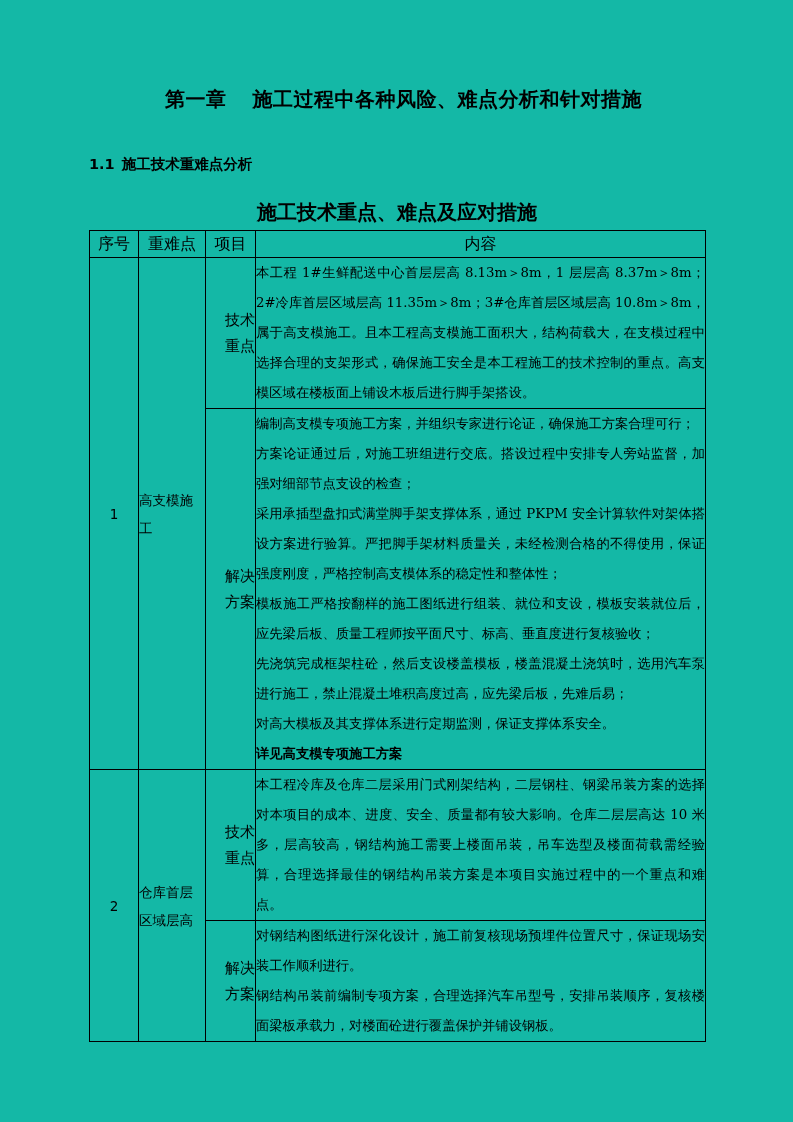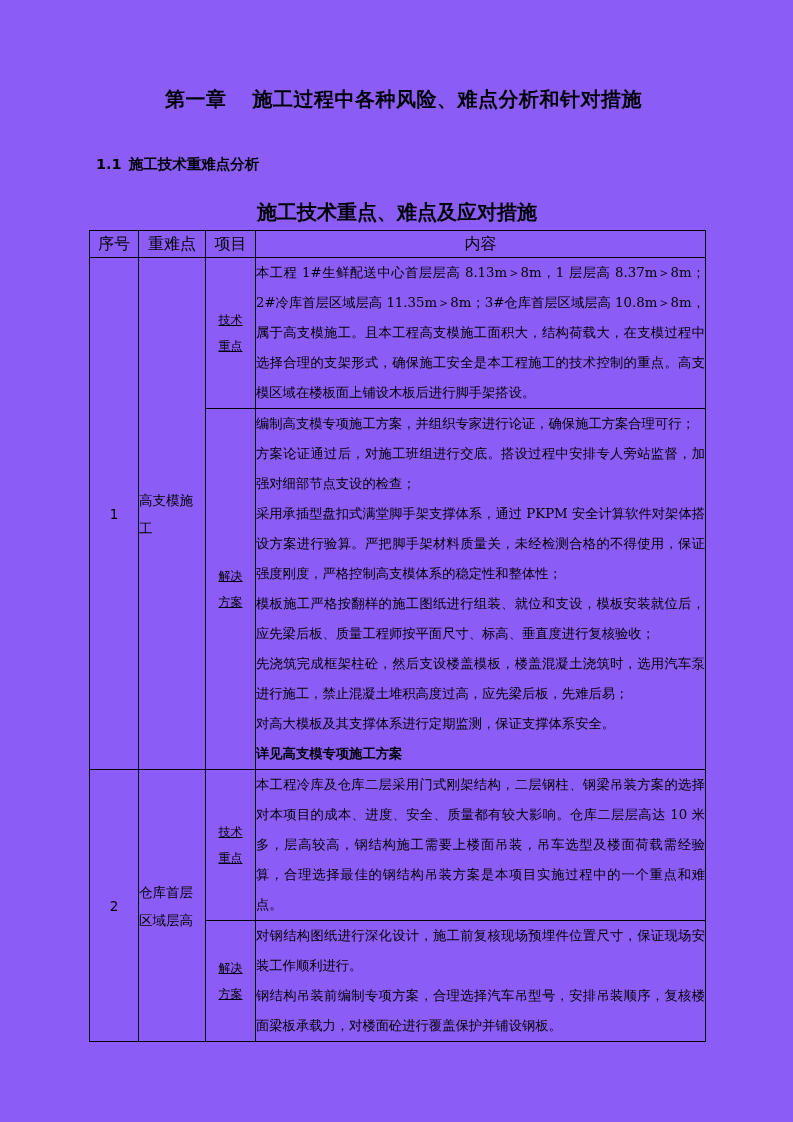--- a/index.html
+++ b/index.html
@@ -8,21 +8,21 @@
     background: #ffffff;
   }
   body {
     font-family: "DejaVu Sans", "Liberation Sans", sans-serif;
     color: #000000;
   }
   .page {
     position: relative;
     width: 793px;
     height: 1122px;
-    background: #8b5cf6;
+    background: #14b8a6;
     overflow: hidden;
     box-sizing: border-box;
   }
 
   
   .chapter-title {
     position: absolute;
     left: 89px;
     top: 86px;
     width: 616px;
@@ -35,21 +35,21 @@
     box-sizing: border-box;
     white-space: nowrap;
   }
   .chapter-title .gap {
     display: inline-block;
     width: 26px;
   }
 
   .section-heading {
     position: absolute;
-    left: 96px;
+    left: 89px;
     top: 155px;
     font-size: 14.5px;
     font-weight: bold;
     font-family: "DejaVu Sans", "Liberation Sans", sans-serif;
     white-space: nowrap;
   }
   .section-heading .num {
     margin-right: 7px;
   }
 
@@ -104,26 +104,25 @@
     text-align: left;
     font-size: 13.5px;
     font-family: "DejaVu Serif", "Liberation Serif", serif;
     vertical-align: middle;
     line-height: 28px;
     padding: 0 6px;
     box-sizing: border-box;
     word-break: break-all;
   }
   .item-cell {
-    text-align: center;
-    font-size: 12px;
+    text-align: right;
+    font-size: 15px;
     font-family: "DejaVu Serif", "Liberation Serif", serif;
     vertical-align: middle;
     line-height: 26px;
-    text-decoration: underline;
   }
   .item-cell .stack {
     display: block;
   }
 
   .body-cell {
     font-family: "DejaVu Serif", "Liberation Serif", serif;
     font-size: 13.3px;
     line-height: 30px;
     text-align: justify;

